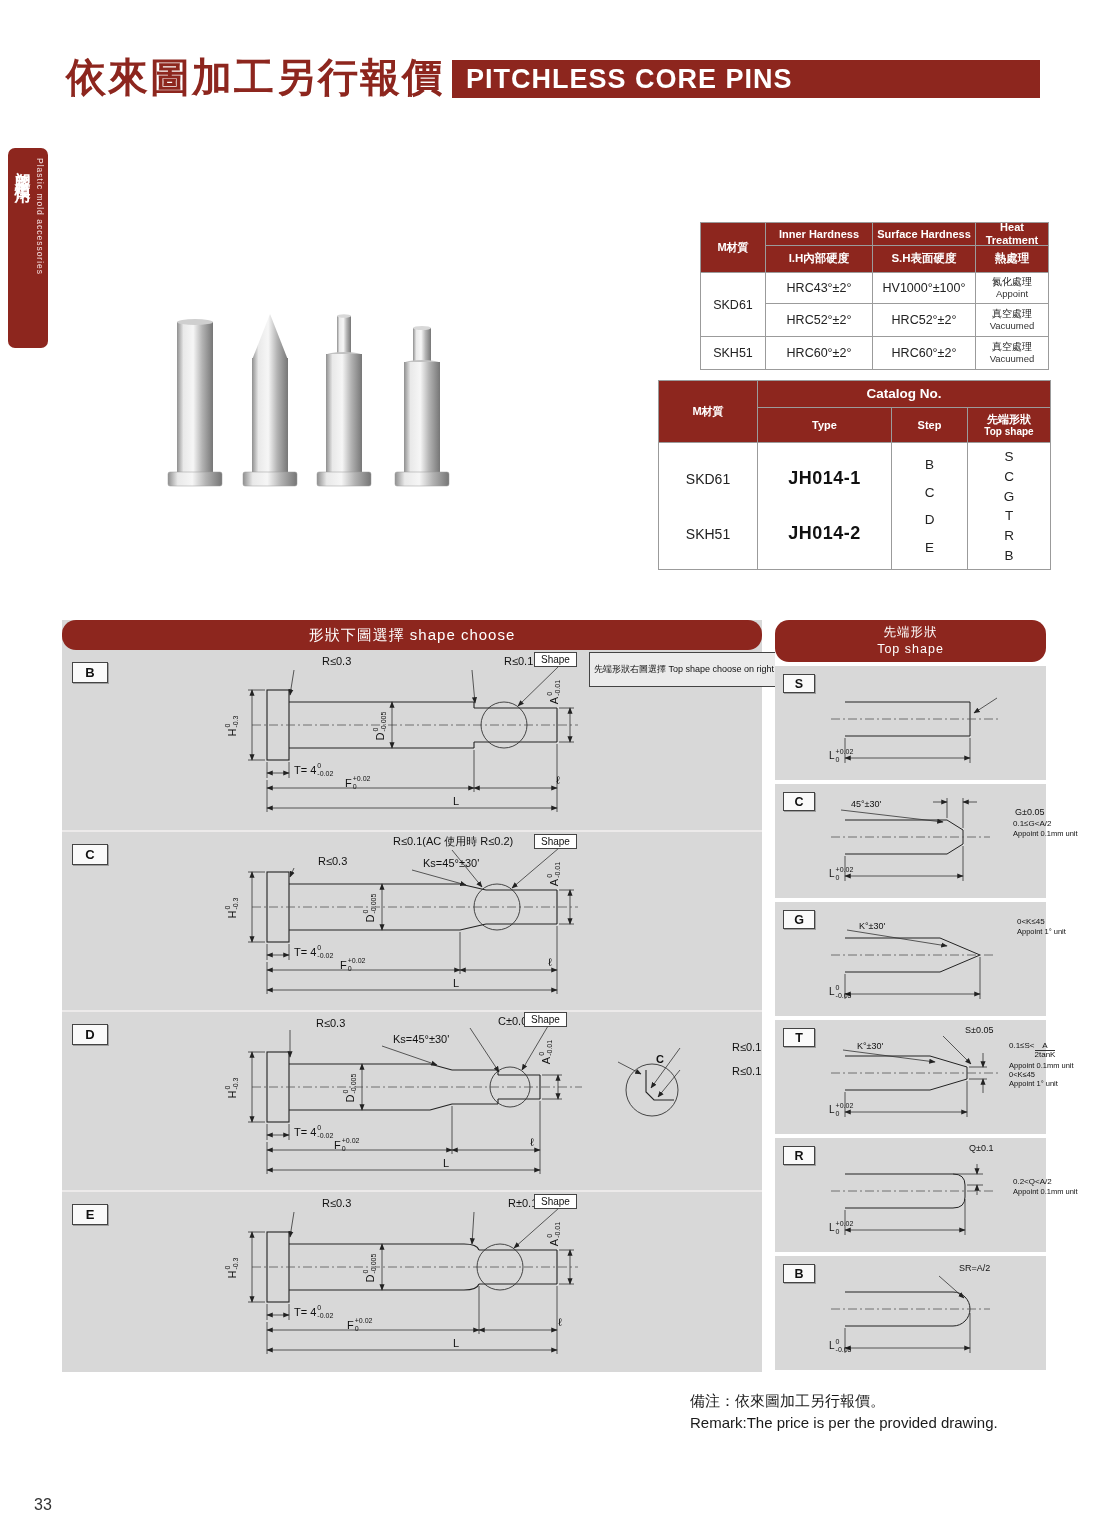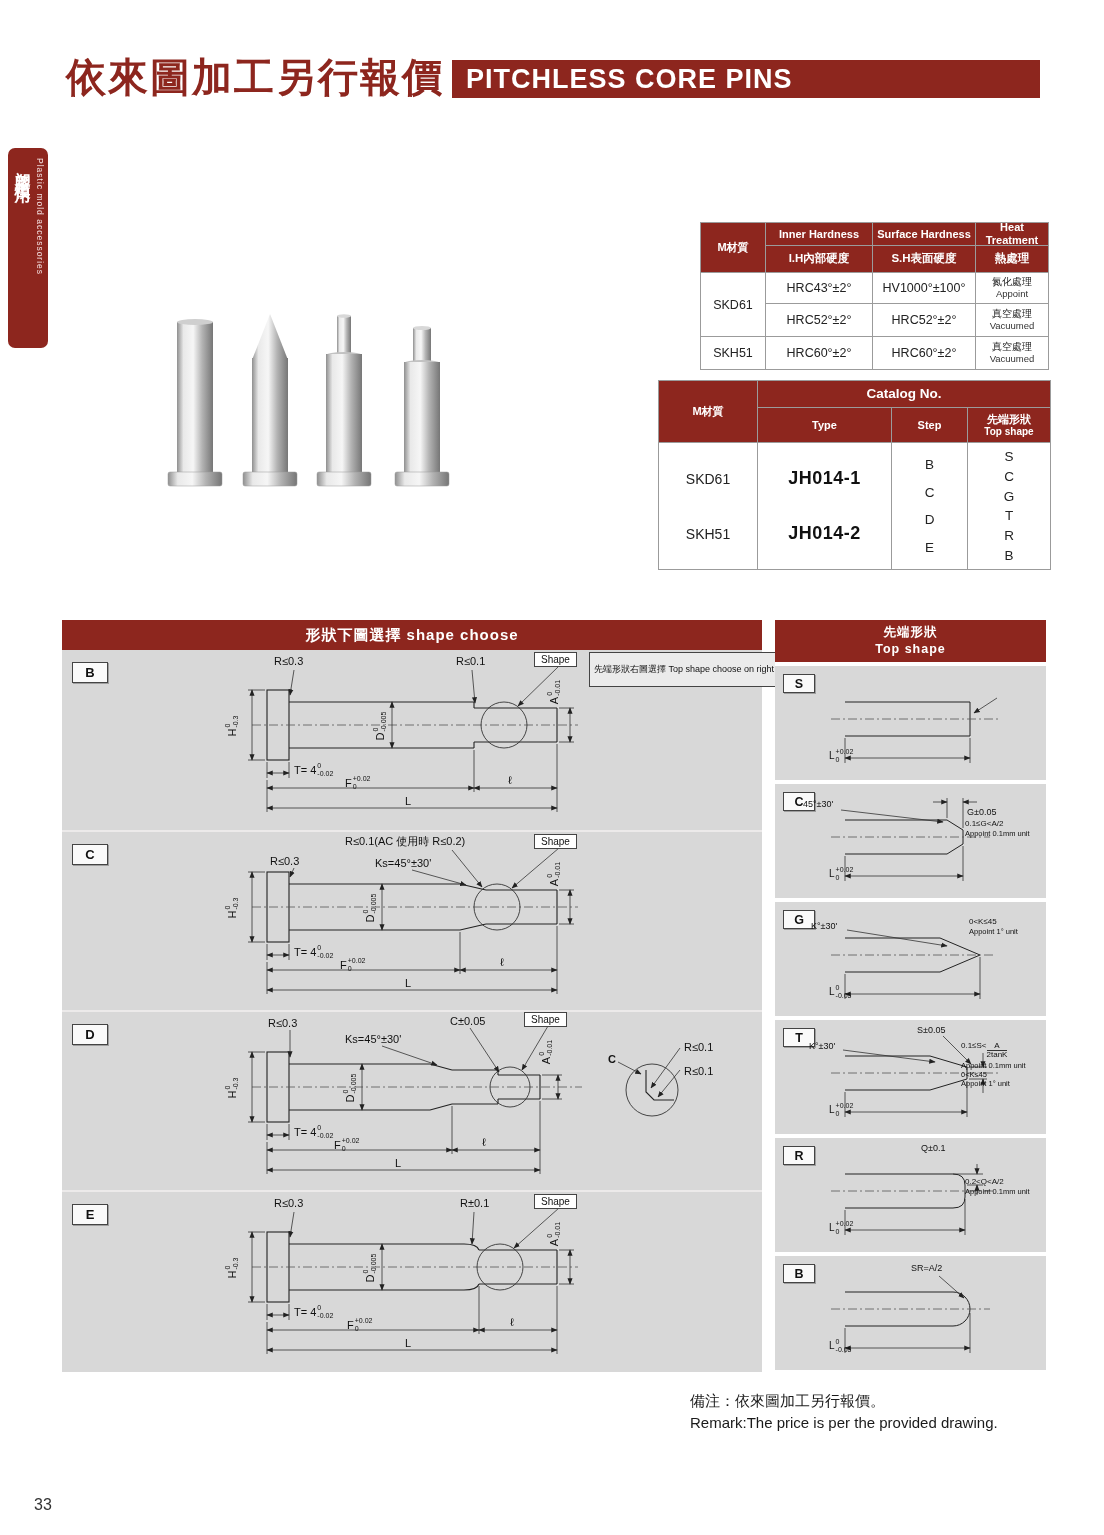--- a/index.html
+++ b/index.html
@@ -35,36 +35,36 @@
   .bcell{background:#fff;display:flex;align-items:center;justify-content:center;font-size:12.5px;color:#222;text-align:center;}
   .bcell.heat{flex-direction:column;font-size:10px;line-height:1.2;}
   .bcell.heat .en{font-size:9.5px;color:#333;}
   .stack{background:#fff;display:flex;flex-direction:column;justify-content:space-around;align-items:center;padding:8px 0;}
   .stack .cat-type{font-size:18px;font-weight:bold;color:#111;letter-spacing:0.5px;}
   .stack .mat{font-size:14px;color:#222;}
   .stack .ltr{font-size:13.5px;color:#222;}
 
   
   .panel-left{position:absolute;left:62px;top:620px;width:700px;height:752px;background:var(--panel);}
-  .panel-header{height:30px;background:var(--accent);color:#fff;font-size:15px;font-weight:bold;display:flex;align-items:center;justify-content:center;letter-spacing:1px;}
+  .panel-header{height:30px;background:var(--accent);color:#fff;font-size:15px;font-weight:normal;display:flex;align-items:center;justify-content:center;letter-spacing:1px;border-radius:14px;}
   .sc-section{position:relative;height:180px;}
   .sc-section + .sc-section{border-top:2px solid #eceaea;}
   .sc-section svg{position:absolute;left:0;top:0;}
 
   .panel-right{position:absolute;left:775px;top:620px;width:271px;height:752px;background:#fff;display:flex;flex-direction:column;gap:4px;}
   .panel-header.two-line{height:42px;flex-direction:column;line-height:1.35;font-size:12.5px;}
   .ts-section{position:relative;height:114px;background:var(--panel);}
   .ts-section svg{position:absolute;left:0;top:0;}
 
   
   .letter-box{position:absolute;left:10px;top:12px;width:36px;height:21px;border:1px solid #444;background:#fafafa;display:flex;align-items:center;justify-content:center;font-size:13px;font-weight:bold;color:#111;box-shadow:1px 1px 0 #9e9e9e;}
   .ts-section .letter-box{left:8px;top:8px;width:32px;height:19px;font-size:12.5px;}
   .shape-box{position:absolute;border:1px solid #444;background:#fff;font-size:10px;padding:1px 6px;color:#111;white-space:nowrap;}
   .note-box{position:absolute;border:1px solid #444;background:#ebebeb;font-size:9px;padding:10px 4px;color:#111;white-space:nowrap;}
-  .lbl{position:absolute;font-size:11px;color:#111;white-space:nowrap;line-height:1;}
+  .lbl{position:absolute;font-size:11px;color:#111;white-space:nowrap;line-height:1;margin-left:48px;}
   .lbl.s9{font-size:9px;}
   .lbl.s8{font-size:8px;}
   .lbl.s7{font-size:7.5px;}
   .dim{display:inline-flex;align-items:center;gap:1px;font-size:11px;line-height:1;color:#111;white-space:nowrap;}
   .dim.abs{position:absolute;}
   .dim.f10{font-size:10px;}
   .tol{display:inline-flex;flex-direction:column;font-size:7px;line-height:1.15;}
   .tol i,.frac i{font-style:normal;}
   .vdim{transform:rotate(-90deg);width:44px;justify-content:center;}
   .frac{display:inline-flex;flex-direction:column;align-items:center;line-height:1.05;}

